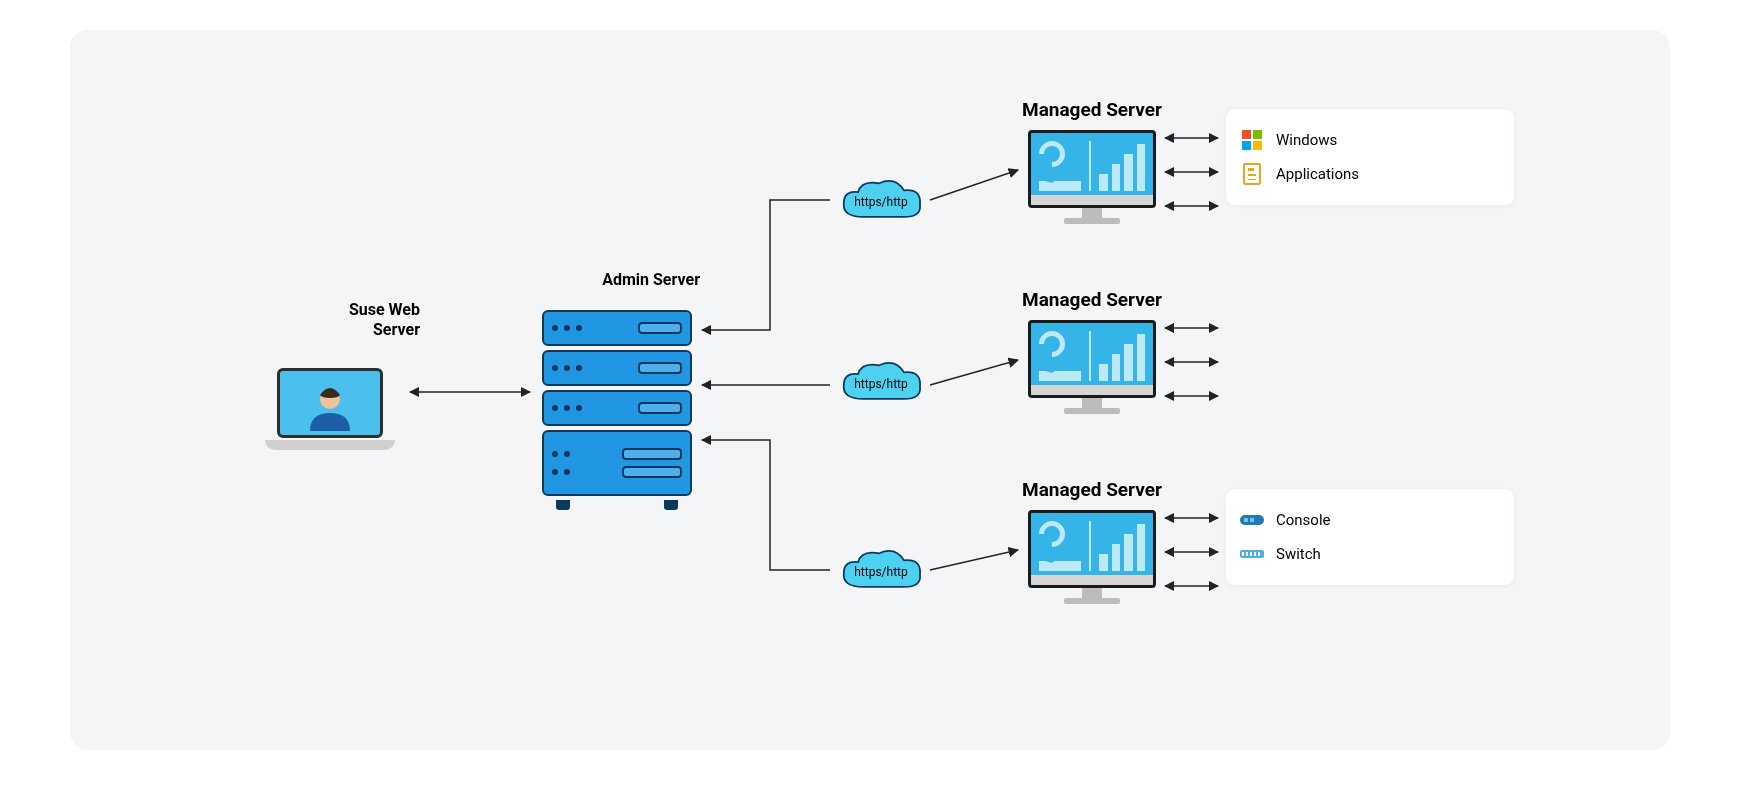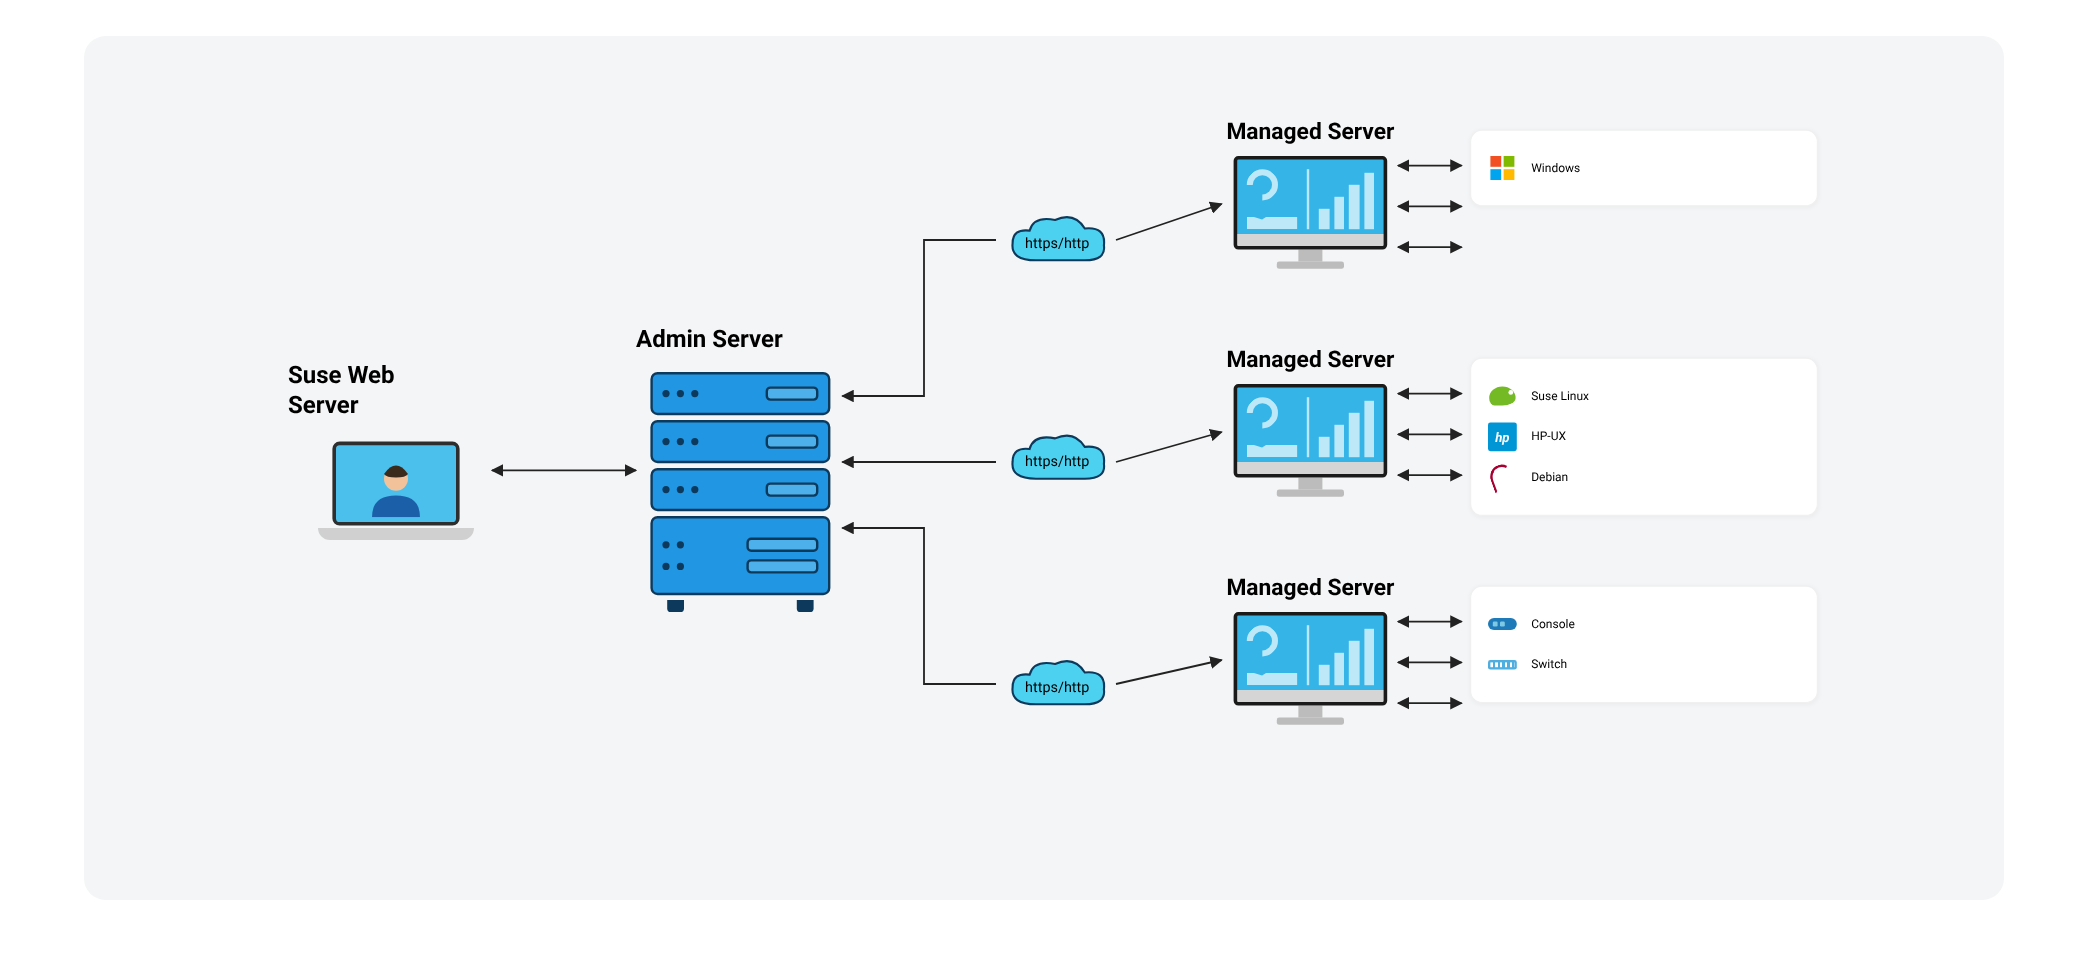--- a/index.html
+++ b/index.html
@@ -22,24 +22,24 @@
     position: absolute;
     left: 70px;
     top: 30px;
     width: 1600px;
     height: 720px;
     background: #f4f5f6;
     border-radius: 18px;
   }
   .node-title {
     position: absolute;
-    font-size: 20px;
+    font-size: 16px;
     font-weight: 700;
     color: #000;
-    text-align: left;
+    text-align: right;
   }
   
   .laptop {
     position: absolute;
     left: 195px;
     top: 338px;
     width: 130px;
     height: 90px;
   }
   .laptop .screen {
@@ -128,21 +128,21 @@
     position:absolute;
     width:290px;
     background:#ffffff;
     border:1px solid #f0f0f0;
     border-radius:10px;
     padding:14px 14px;
     box-shadow:0 1px 4px rgba(0,0,0,0.04);
   }
   .card .row{display:flex;align-items:center;gap:12px;height:34px;}
   .card .ico{width:24px;height:24px;display:flex;align-items:center;justify-content:center;flex-shrink:0;}
-  .card .lab{font-size:10px;color:#000;}
+  .card .lab{font-size:15px;color:#000;}
   
   .windows-ico{display:grid;grid-template-columns:1fr 1fr;grid-template-rows:1fr 1fr;gap:2px;width:20px;height:20px;}
   .windows-ico span:nth-child(1){background:#f25022;}
   .windows-ico span:nth-child(2){background:#7fba00;}
   .windows-ico span:nth-child(3){background:#00a4ef;}
   .windows-ico span:nth-child(4){background:#ffb900;}
   .apps-ico{width:18px;height:22px;border:2px solid #e6a817;border-radius:2px;position:relative;}
   .apps-ico::before{content:"";position:absolute;left:3px;top:3px;width:6px;height:3px;background:#e6a817;}
   .apps-ico::after{content:"";position:absolute;left:3px;top:9px;right:3px;bottom:3px;background:repeating-linear-gradient(#e6a817,#e6a817 2px,transparent 2px,transparent 5px);}
   .suse-ico{width:22px;height:16px;background:#73ba25;border-radius:50% 50% 50% 20%/60% 60% 40% 40%;position:relative;}
@@ -311,42 +311,28 @@
         <span class="ico">
             <span class="windows-ico">
               <span></span>
               <span></span>
               <span></span>
               <span></span>
             </span>
           </span>
         <span class="lab">Windows</span>
       </div>
-    </div>
-
-    <div class="card" style="left:1155px;top:268px;">
       <div class="row">
         <span class="ico">
-            <span class="suse-ico"></span>
+            <span class="apps-ico"></span>
           </span>
-        <span class="lab">Suse Linux</span>
-      </div>
-      <div class="row">
-        <span class="ico">
-            <span class="hp-ico">hp</span>
-          </span>
-        <span class="lab">HP-UX</span>
-      </div>
-      <div class="row">
-        <span class="ico">
-            <span class="debian-ico"></span>
-          </span>
-        <span class="lab">Debian</span>
-      </div>
-    </div>
+        <span class="lab">Applications</span>
+      </div>
+    </div>
+
 
     <div class="card" style="left:1155px;top:458px;">
       <div class="row">
         <span class="ico">
             <span class="router-ico"></span>
           </span>
         <span class="lab">Console</span>
       </div>
       <div class="row">
         <span class="ico">

